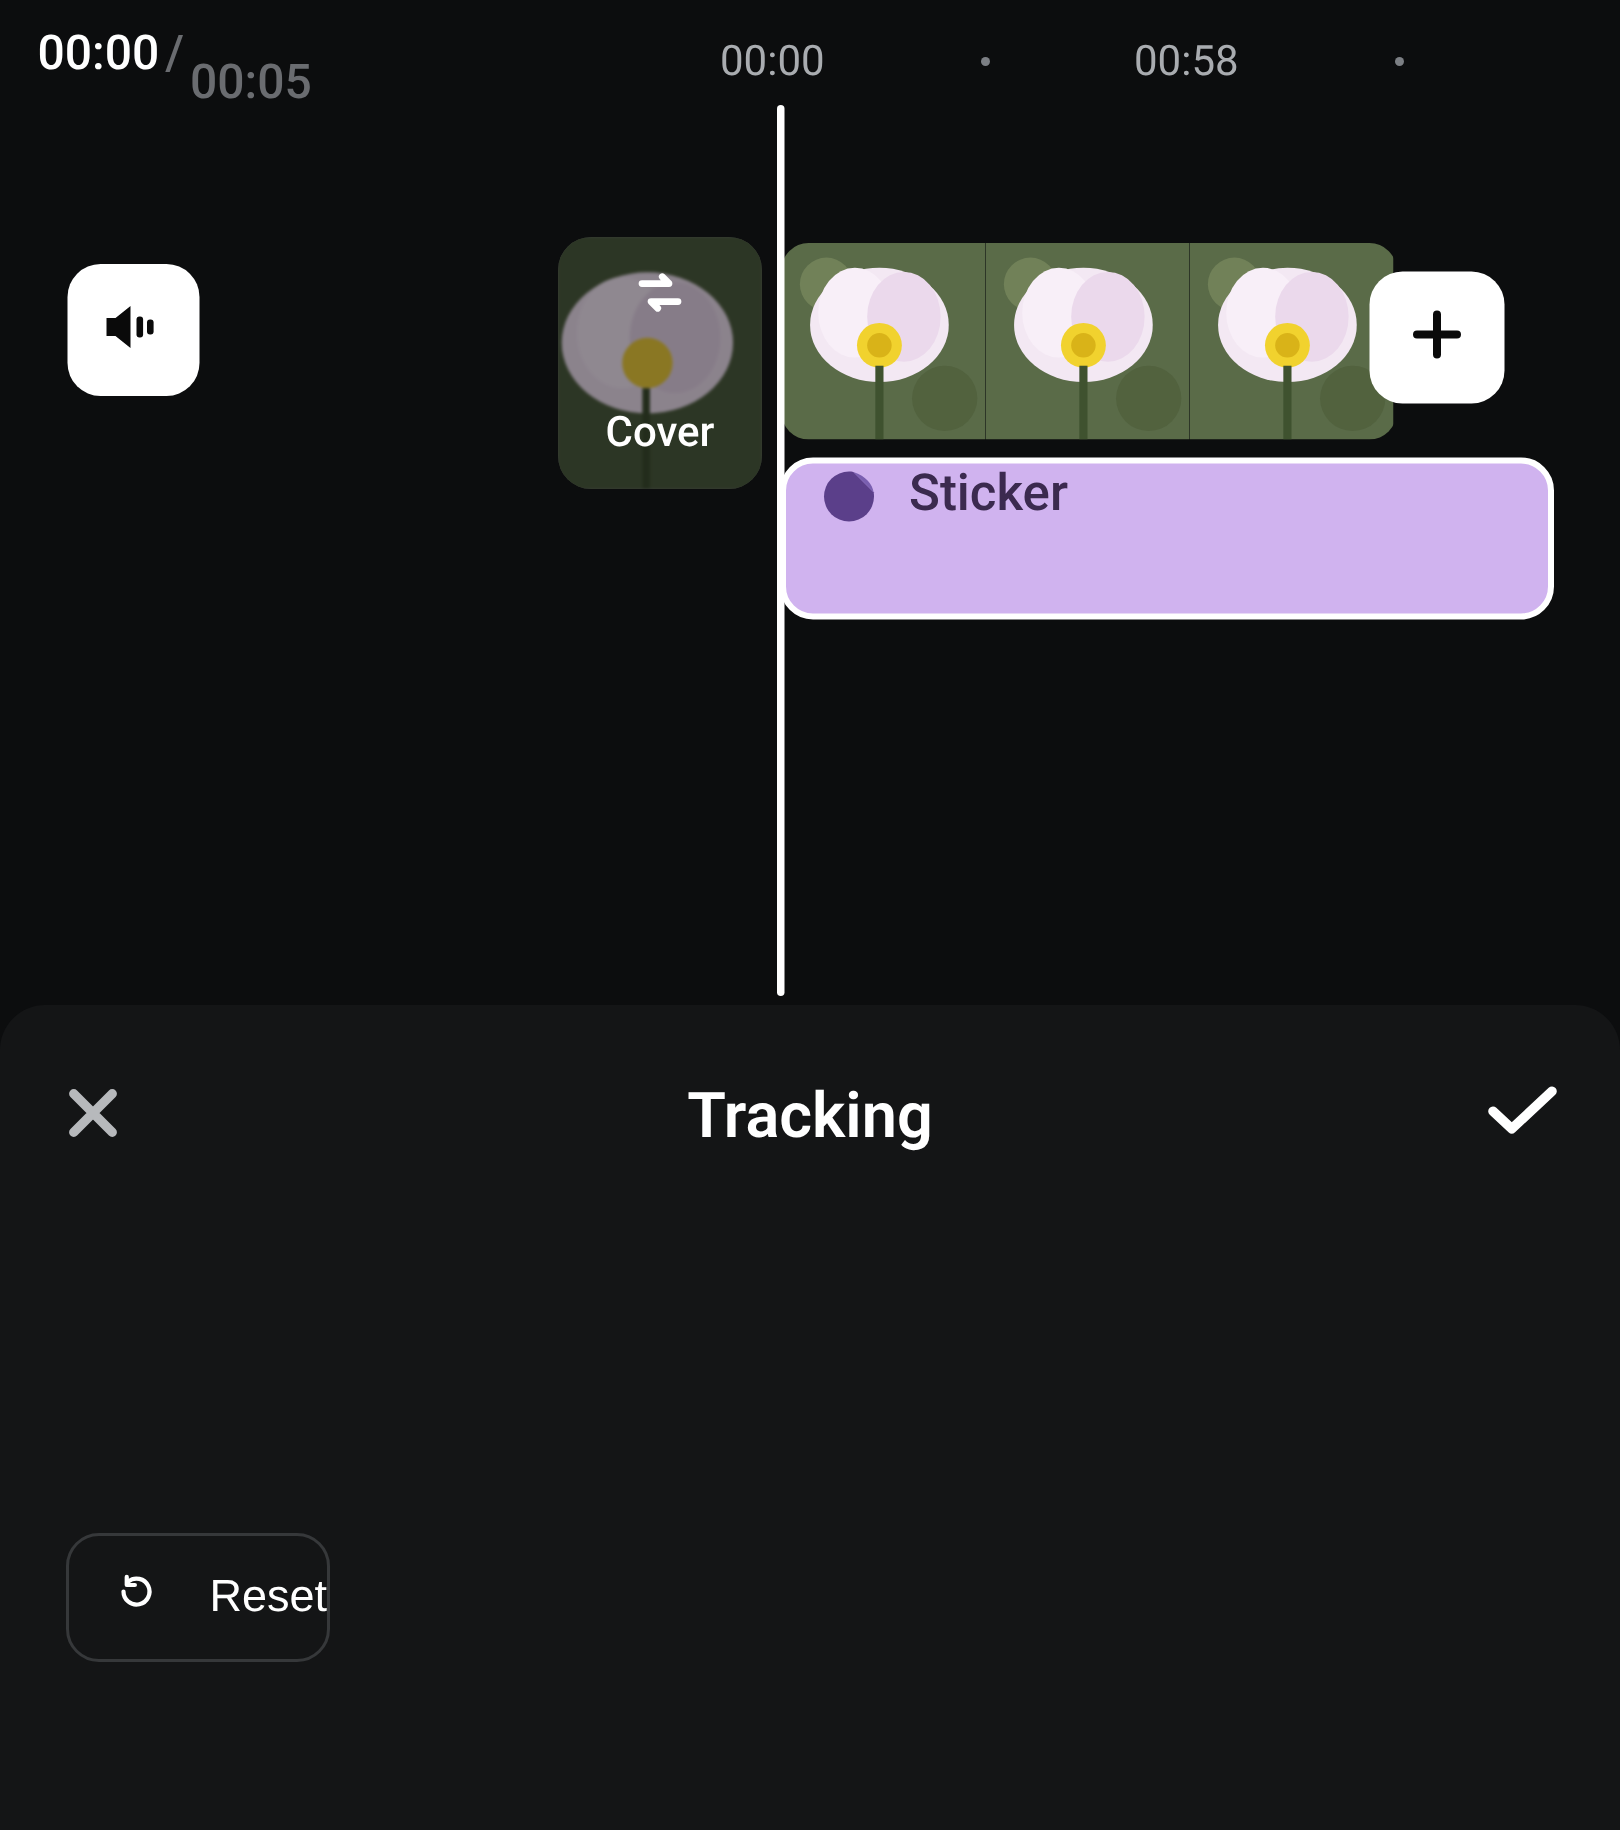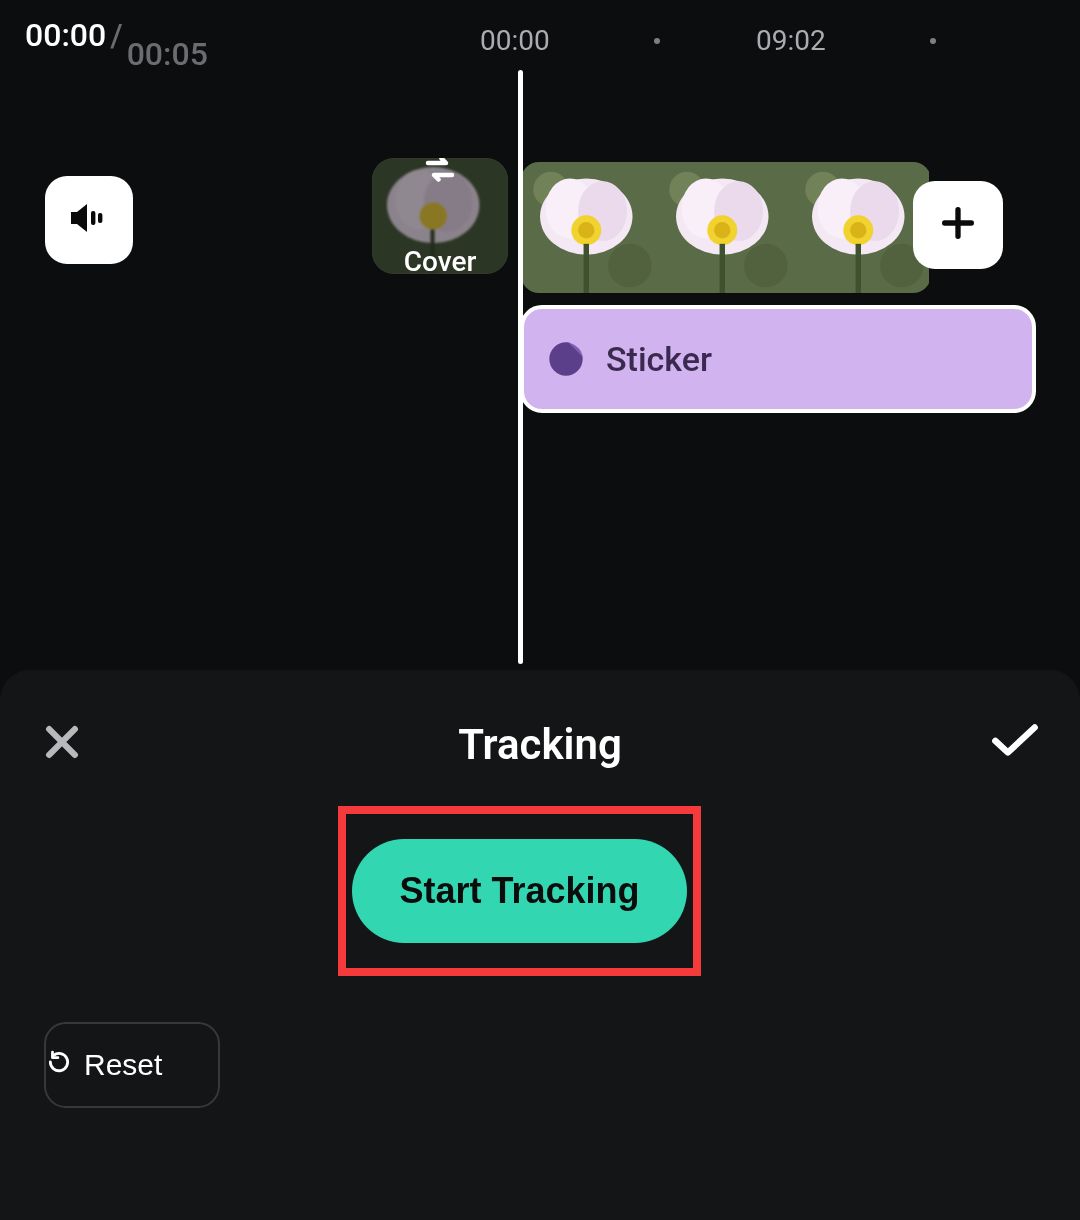--- a/index.html
+++ b/index.html
@@ -59,21 +59,21 @@
       background: #ffffff;
       border-radius: 22px;
       display: flex;
       align-items: center;
       justify-content: center;
     }
 
     .cover-thumb {
       position: absolute;
       top: 88px; left: 372px;
-      width: 136px; height: 116px;
+      width: 136px; height: 168px;
       border-radius: 22px;
       background: #3a3d3a;
       display: flex;
       flex-direction: column;
       align-items: center;
       justify-content: center;
       overflow: hidden;
     }
     .cover-bg {
       position: absolute; inset: 0;
@@ -121,21 +121,20 @@
     .sticker-track {
       position: absolute;
       top: 235px;
       left: 520px;
       width: 516px;
       height: 108px;
       background: #d0b3ef;
       border: 4px solid #ffffff;
       border-radius: 22px;
       display: flex;
-      align-items: center;
       padding-left: 20px;
       gap: 18px;
     }
     .sticker-icon-wrap {
       width: 44px; height: 44px;
       display: flex; align-items: center; justify-content: center;
     }
     .sticker-label {
       font-size: 34px; font-weight: 500; color: #3b2a4f;
     }
@@ -206,40 +205,41 @@
       bottom: 112px;
       left: 44px;
       width: 176px;
       height: 86px;
       border: 2px solid #36383a;
       background: transparent;
       color: #ffffff;
       border-radius: 22px;
       display: flex;
       align-items: center;
-      justify-content: flex-start;
+      justify-content: space-between;
       gap: 12px;
       font-size: 30px;
       font-weight: 500;
+      padding-left: 32px;
     }
   </style>
 </head>
 <body>
 
 <div class="app">
 
   <div class="time-row">
     <span class="time-current">00:00</span>
     <span class="time-slash">/</span>
     <span class="time-total">00:05</span>
   </div>
 
   <span class="ruler-label" style="left:480px">00:00</span>
   <span class="ruler-dot" style="left:654px"></span>
-  <span class="ruler-label" style="left:756px">09:02</span>
+  <span class="ruler-label" style="left:756px">00:58</span>
   <span class="ruler-dot" style="left:930px"></span>
 
   <div class="timeline">
 
     <div class="audio-btn">
       <span>
         <svg width="48" height="48" viewBox="0 0 24 24" fill="none">
           <path d="M3 9v6h3l5 4V5L6 9H3z" fill="#0a0a0a"></path>
           <rect x="13" y="8.5" width="2.2" height="7" rx="1" fill="#0a0a0a"></rect>
           <rect x="16.5" y="9.5" width="2.2" height="5" rx="1" fill="#0a0a0a"></rect>
@@ -335,25 +335,20 @@
         </svg>
       </span>
       <span class="panel-title">Tracking</span>
       <span>
         <svg width="50" height="40" viewBox="0 0 28 20">
           <path d="M3 10.5l7 6.5L25 3" stroke="#ffffff" stroke-width="3.6" stroke-linecap="round" stroke-linejoin="round" fill="none"></path>
         </svg>
       </span>
     </div>
 
-    <div class="highlight-box">
-      <button class="start-btn">
-        <span>Start Tracking</span>
-      </button>
-    </div>
 
     <button class="reset-btn">
       <span>
         <svg width="26" height="26" viewBox="0 0 24 24">
           <path d="M4 12a8 8 0 1 0 3-6.2" stroke="#ffffff" stroke-width="2.6" fill="none" stroke-linecap="round"></path>
           <path d="M6 3v5h5" stroke="#ffffff" stroke-width="2.6" fill="none" stroke-linecap="round" stroke-linejoin="round"></path>
         </svg>
       </span>
       <span>Reset</span>
     </button>

